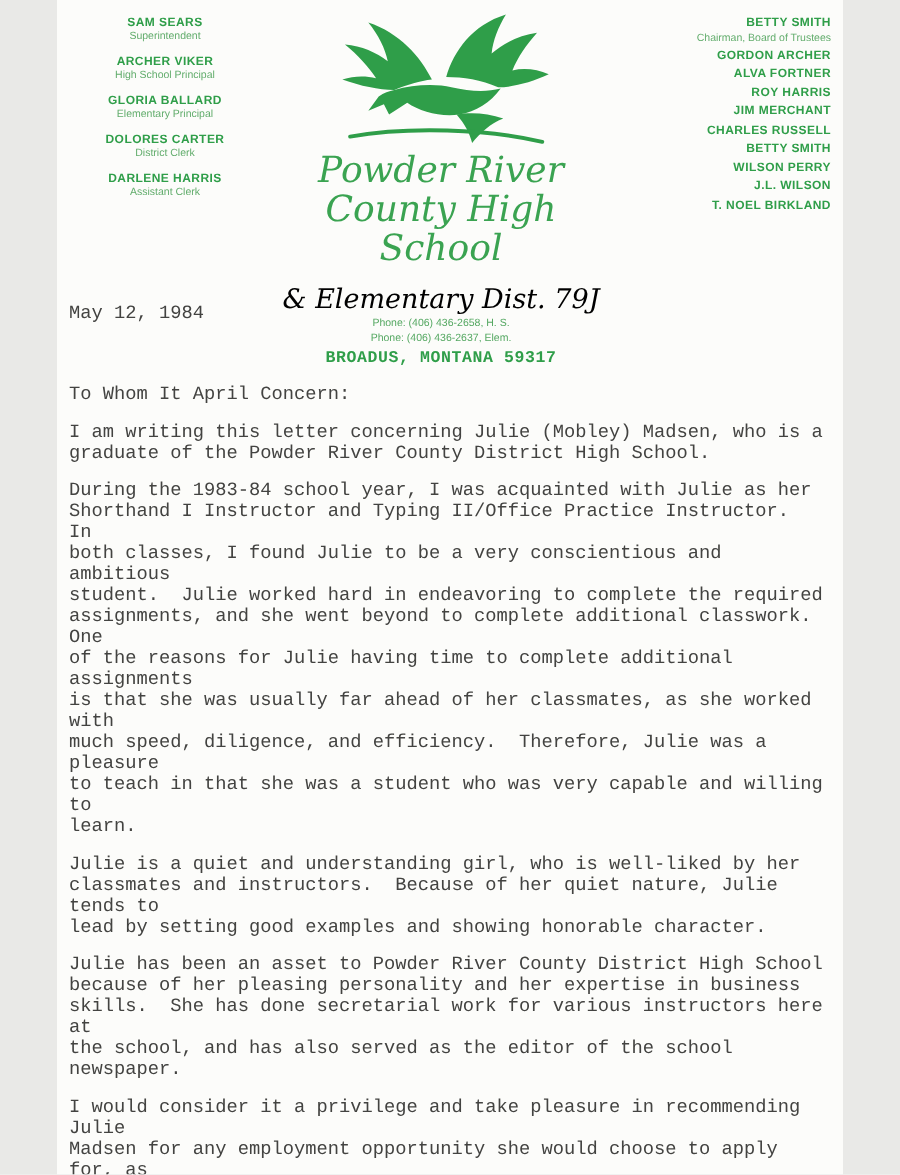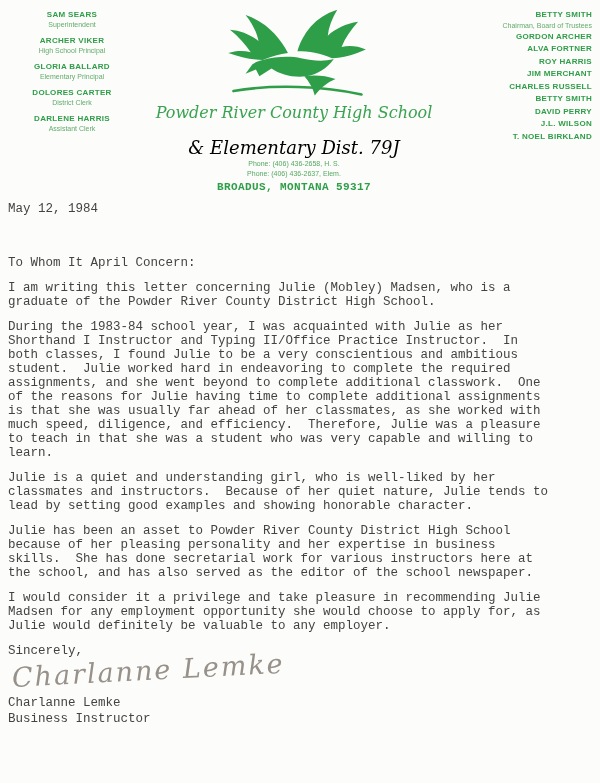--- a/index.html
+++ b/index.html
@@ -1,18 +1,18 @@
 <!DOCTYPE html>
 <html><head>
 <meta charset="utf-8">
 <style>
   * { box-sizing: border-box; }
   html,body { margin:0; padding:0; background:#e9e9e7; }
   .page {
-    width:600px; height:783px; margin:0 auto;
+    width:524px; height:783px; margin:0 auto;
     background:#fcfcfa;
     font-family:"Liberation Mono", monospace;
     overflow:hidden; position:relative;
   }
 
   
   .letterhead { display:flex; padding:8px 8px 0 8px; height:190px; }
   .lh-col-left  { width:128px; text-align:center; padding-top:2px; }
   .lh-col-right { width:140px; text-align:right; padding-top:2px; }
   .lh-col-center{ flex:1; text-align:center; }
@@ -25,21 +25,21 @@
   .official-title {
     font-family:"Liberation Sans", sans-serif;
     font-size:7px; line-height:8px; color:#63ad6d; margin-top:1px;
   }
   .board-member { margin-bottom:2px; }
   .board-member .official-name { line-height:10.5px; }
 
   .eagle-wrap { height:90px; }
   .school-name {
     font-family:"DejaVu Serif", serif; font-style:italic;
-    font-size:16px; line-height:26px; color:#3aa351; margin-top:2px;
+    font-size:24px; line-height:26px; color:#3aa351; margin-top:2px;
   }
   .school-subtitle {
     font-family:"DejaVu Serif", serif; font-style:italic;
     font-size:18px; line-height:21px; color:#000000; margin-top:11px;
   }
   .phone-line {
     font-family:"Liberation Sans", sans-serif;
     font-size:7px; line-height:9px; color:#55a862; margin-top:1px;
   }
   .city-line {
@@ -132,21 +132,21 @@
       <div class="board-member">
         <div class="official-name">JIM MERCHANT</div>
       </div>
       <div class="board-member">
         <div class="official-name">CHARLES RUSSELL</div>
       </div>
       <div class="board-member">
         <div class="official-name">BETTY SMITH</div>
       </div>
       <div class="board-member">
-        <div class="official-name">DAVID PERRY</div>
+        <div class="official-name">WILSON PERRY</div>
       </div>
       <div class="board-member">
         <div class="official-name">J.L. WILSON</div>
       </div>
       <div class="board-member">
         <div class="official-name">T. NOEL BIRKLAND</div>
       </div>
     </div>
 
   </header>

